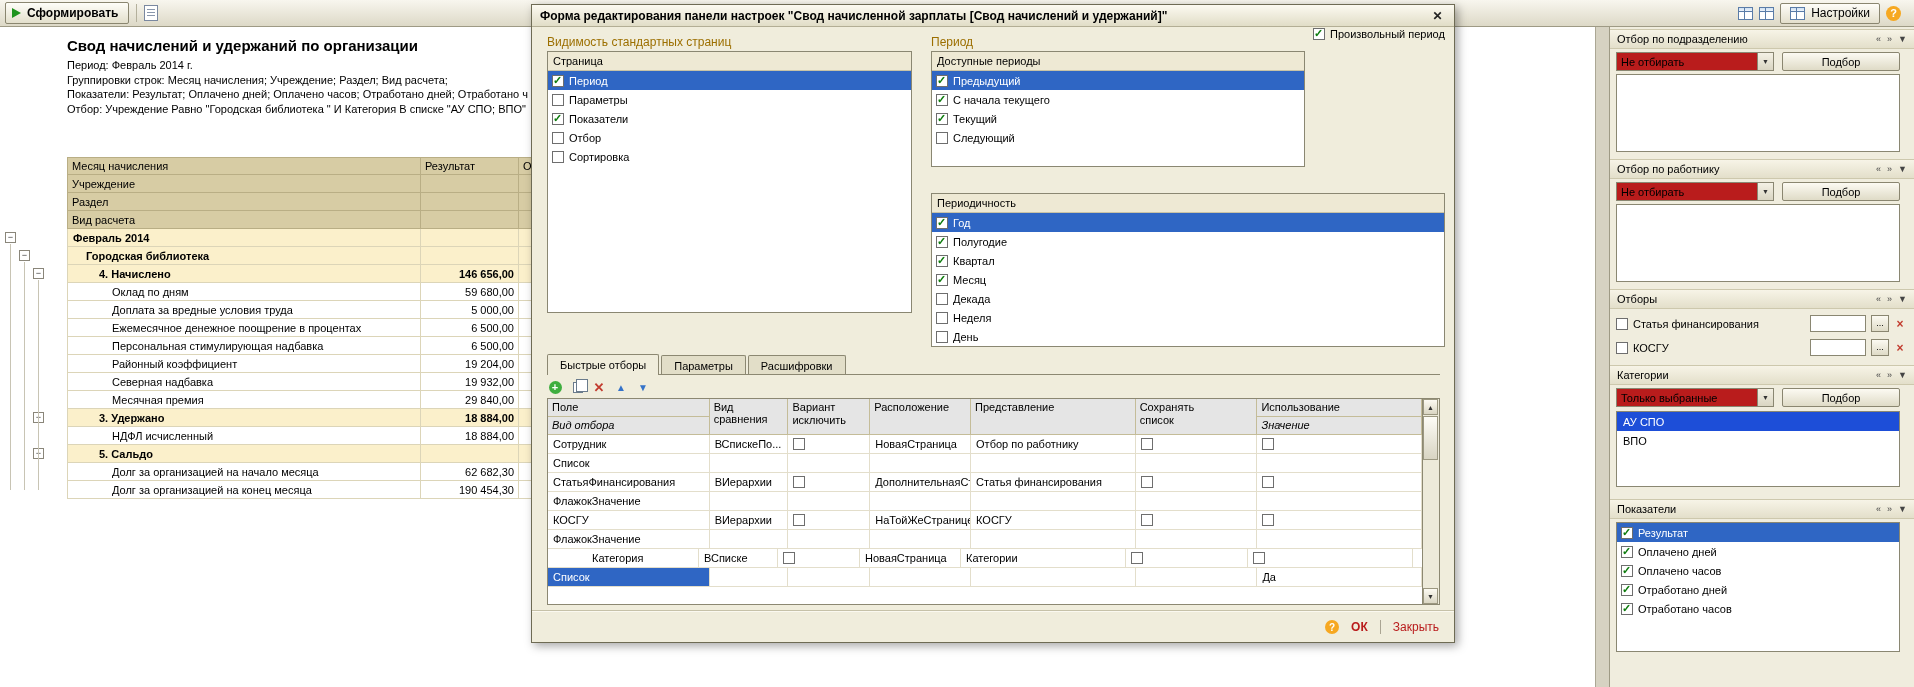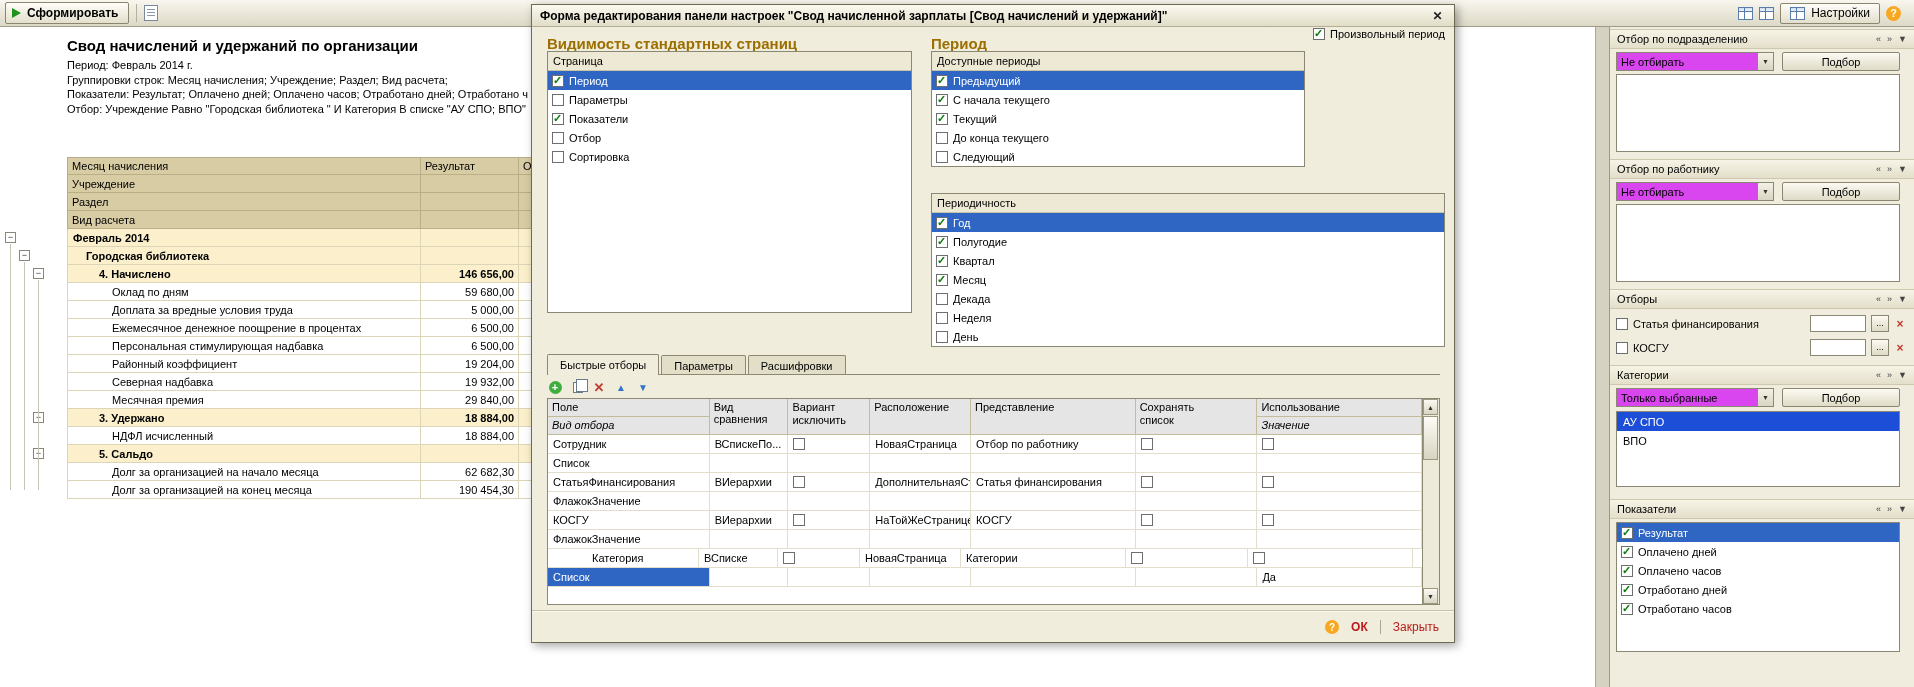--- a/index.html
+++ b/index.html
@@ -36,21 +36,21 @@
   .r-row.hdr .val{justify-content:flex-start;}
   .r-row.hdr.first .c{border-top:1px solid #B9AE85;}
   .r-row.grp .c{background:#FBF0CB;font-weight:700;}
   .tree-box{position:absolute;top:3px;width:11px;height:11px;background:#fff;border:1px solid #8A867A;font-size:9px;line-height:8px;text-align:center;color:#333;}
   .tree-line{position:absolute;width:1px;background:#C8C4B4;}
 
   
   #dialog{position:absolute;left:531px;top:4px;width:924px;height:639px;background:#F0EDDC;border:1px solid #6E6B54;box-shadow:3px 3px 9px rgba(0,0,0,.35);font-size:11px;z-index:5;}
   .dlg-title{height:22px;background:linear-gradient(#FCFAF1,#E1DDC7);border-bottom:1px solid #B3AE95;display:flex;align-items:center;padding:0 8px;font-size:12px;font-weight:700;}
   .dlg-close{margin-left:auto;width:17px;height:17px;display:flex;align-items:center;justify-content:center;font-size:12px;font-weight:700;color:#222;}
-  .grp-lbl{position:absolute;color:#9C6F00;font-weight:700;font-size:15px;}
+  .grp-lbl{position:absolute;color:#9C6F00;font-weight:400;font-size:12px;}
   .listbox{position:absolute;background:#fff;border:1px solid #8A8772;overflow:hidden;}
   .lb-head{height:19px;background:#EEE9D4;border-bottom:1px solid #C9C3A6;display:flex;align-items:center;padding:0 5px;}
   .lb-item{height:19px;display:flex;align-items:center;gap:5px;padding:0 4px;}
   .lb-item.sel{background:#2F66C4;color:#fff;}
   .cb{width:12px;height:12px;background:#fff;border:1px solid #6E6E6E;flex:0 0 auto;position:relative;}
   .cb.checked::before{content:"✓";position:absolute;left:0;top:-2px;font-size:11px;font-weight:700;color:#0E7C0E;}
   .arb-chk{position:absolute;left:781px;top:23px;display:flex;align-items:center;gap:5px;}
   #dlg-tabs{position:absolute;left:15px;top:349px;display:flex;align-items:flex-end;height:21px;}
   .tab{padding:0 12px;height:20px;display:flex;align-items:center;background:#E2DEC8;border:1px solid #8C8872;border-bottom:none;margin-right:2px;border-radius:2px 2px 0 0;}
   .tab.active{background:#F0EDDC;height:21px;position:relative;z-index:2;}
@@ -78,21 +78,21 @@
   .flat-btn{background:none;border:none;font-family:inherit;font-size:12px;padding:2px 3px;color:#b91c1c;}
   .flat-btn.bold{font-weight:700;}
   .v-sep{width:1px;height:14px;background:#AAA593;}
   .help-circle.small{width:14px;height:14px;font-size:10px;}
 
   
   #panel{position:absolute;left:1609px;top:27px;width:305px;height:660px;background:#F0EDDE;border-left:1px solid #9E9A85;font-size:11px;}
   .sec-h{position:absolute;left:0;right:0;height:20px;background:linear-gradient(#F7F4E7,#E3DFCA);border-top:1px solid #CDC8AD;border-bottom:1px solid #CDC8AD;display:flex;align-items:center;padding:0 7px;}
   .sec-ctls{margin-left:auto;display:flex;gap:6px;color:#444;font-size:9px;align-items:center;}
   .sec-ctls span{cursor:default;}
-  .combo{position:absolute;height:19px;background:#d946ef;border:1px solid #8A8772;display:flex;align-items:center;}
+  .combo{position:absolute;height:19px;background:#b91c1c;border:1px solid #8A8772;display:flex;align-items:center;}
   .combo-txt{flex:1;padding:0 4px;overflow:hidden;white-space:nowrap;}
   .combo-arrow{width:16px;height:100%;background:linear-gradient(#F4F1E5,#D9D5C2);border-left:1px solid #8A8772;display:flex;align-items:center;justify-content:center;font-size:7px;color:#333;flex:0 0 auto;}
   .pick-btn{position:absolute;height:19px;background:linear-gradient(#FCFAF2,#DFDBC7);border:1px solid #8A8670;border-radius:2px;font-family:inherit;font-size:11px;}
   .panel-list{position:absolute;background:#fff;border:1px solid #8A8772;overflow:hidden;}
   .flt-row{position:absolute;left:6px;right:8px;height:19px;display:flex;align-items:center;gap:5px;}
   .flt-field{width:56px;height:17px;background:#fff;border:1px solid #8A8772;margin-left:auto;flex:0 0 auto;}
   .dots-btn{width:18px;height:17px;background:linear-gradient(#FCFAF2,#DFDBC7);border:1px solid #8A8670;font-size:9px;line-height:1;font-family:inherit;flex:0 0 auto;}
   .clr-x{color:#C23B2E;font-weight:700;font-size:12px;width:12px;text-align:center;flex:0 0 auto;}
   .cat-item{height:19px;display:flex;align-items:center;padding:0 6px;}
   .cat-item.sel{background:#1d4ed8;color:#fff;}
@@ -411,24 +411,20 @@
           <div class="lb-item">
             <span class="cb checked"></span>
             <span class="lb-txt">С начала текущего</span>
           </div>
           <div class="lb-item">
             <span class="cb checked"></span>
             <span class="lb-txt">Текущий</span>
           </div>
           <div class="lb-item">
             <span class="cb"></span>
-            <span class="lb-txt">До конца текущего</span>
-          </div>
-          <div class="lb-item">
-            <span class="cb"></span>
             <span class="lb-txt">Следующий</span>
           </div>
         </div>
     </div>
     <div class="listbox" style="left:399px;top:188px;width:514px;height:154px">
       <div class="lb-head">Периодичность</div>
       <div id="periodicity-items">
           <div class="lb-item sel">
             <span class="cb checked"></span>
             <span class="lb-txt">Год</span>

